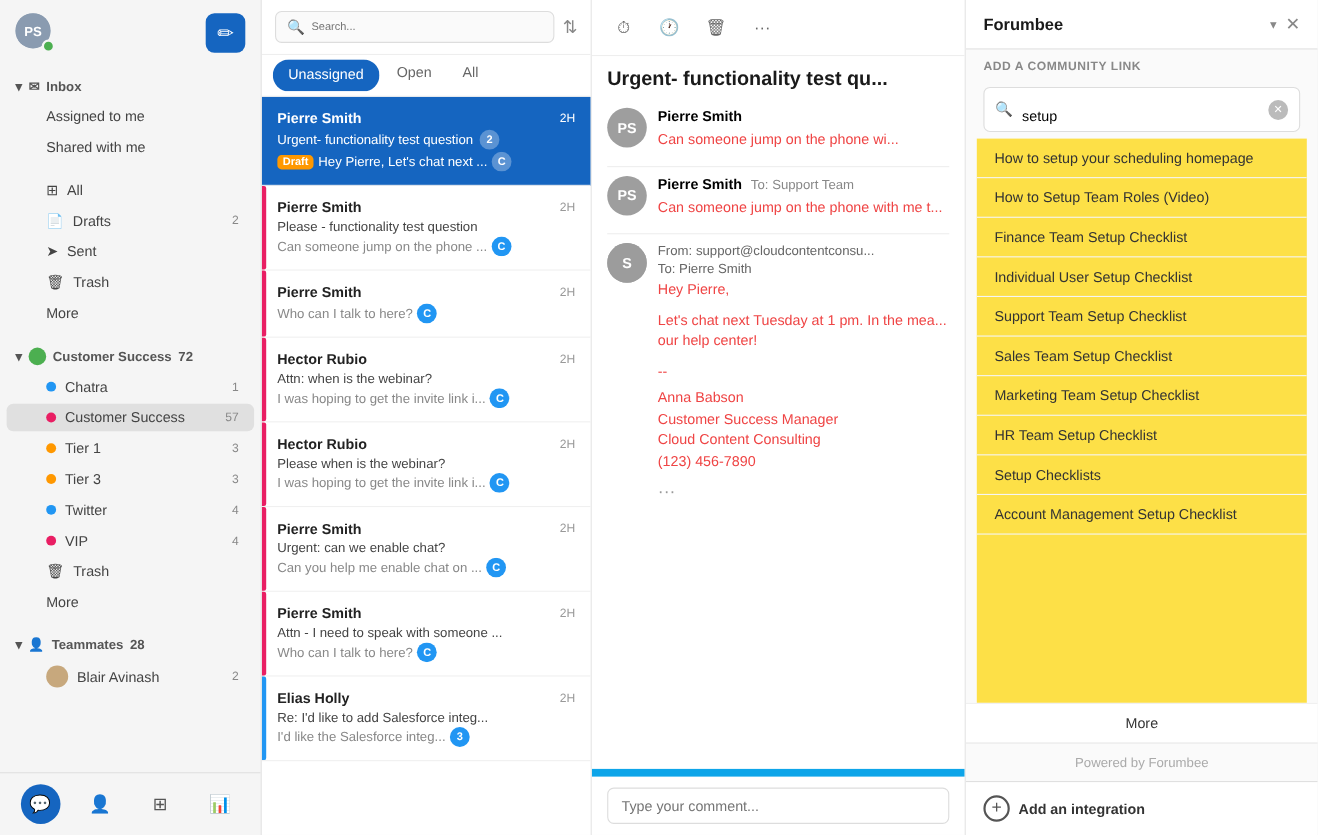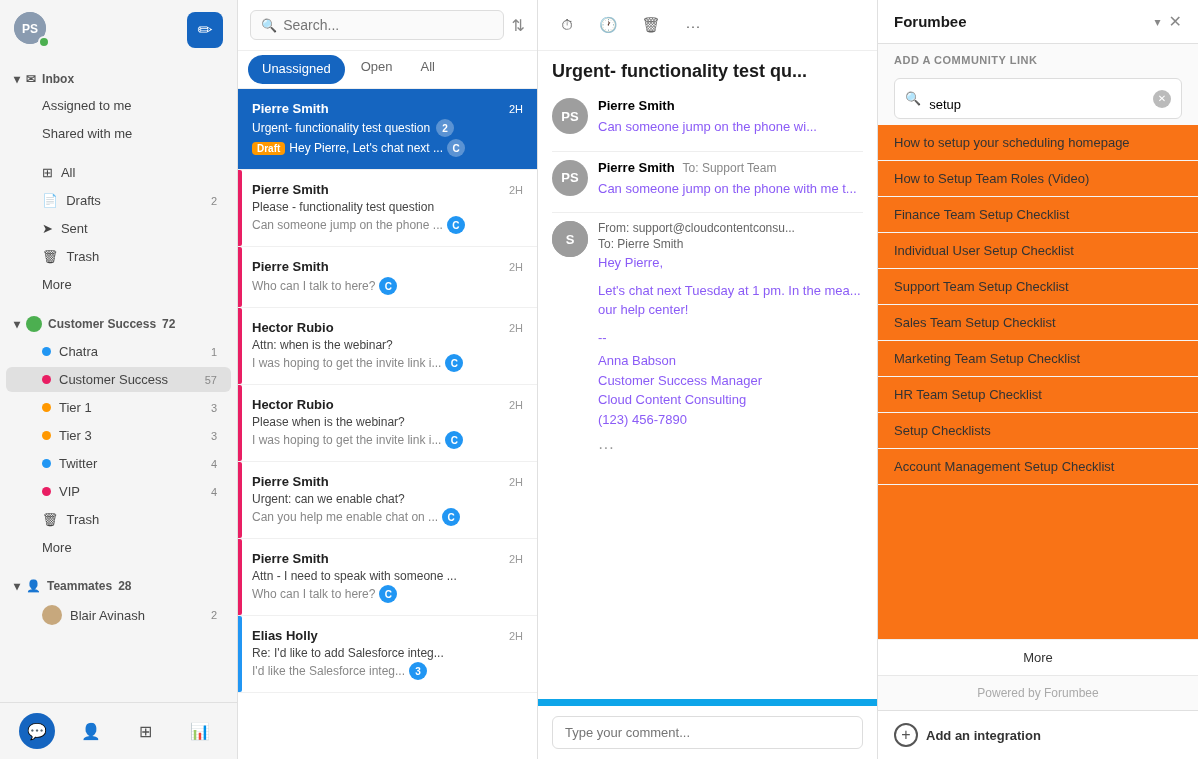--- a/index.html
+++ b/index.html
@@ -121,21 +121,21 @@
       flex: 1;
       display: flex; align-items: center;
       border: 1px solid #ddd;
       border-radius: 6px;
       padding: 6px 10px;
       background: #fafafa;
       gap: 6px;
     }
     .search-input-wrap input {
       border: none; background: transparent; outline: none;
-      font-size: 14px; flex: 1; color: #be185d;
+      font-size: 10px; flex: 1; color: #be185d;
     }
     .sort-icon { color: #888; cursor: pointer; font-size: 16px; }
     .conv-tabs {
       display: flex;
       border-bottom: 1px solid #eee;
       padding: 0 8px;
     }
     .conv-tab {
       padding: 8px 14px;
       cursor: pointer;
@@ -235,21 +235,21 @@
       background: #9e9e9e;
       display: flex; align-items: center; justify-content: center;
       color: white; font-weight: 600; font-size: 13px;
       min-width: 36px;
     }
     .msg-avatar.support { background: #7b7b7b; }
     .msg-content { flex: 1; }
     .msg-header { display: flex; align-items: baseline; gap: 8px; margin-bottom: 4px; }
     .msg-sender { font-weight: 600; font-size: 13px; }
     .msg-to { font-size: 12px; color: #888; }
-    .msg-body { font-size: 13px; color: #8b5cf6; line-height: 1.5; }
+    .msg-body { font-size: 13px; color: #ef4444; line-height: 1.5; }
     .msg-from-line { font-size: 12px; color: #666; margin-bottom: 2px; }
     .msg-divider { border: none; border-top: 1px solid #eee; margin: 8px 0; }
     .compose-bar {
       border-top: 7px solid #0ea5e9;
       padding: 10px 14px;
     }
     .compose-input {
       width: 100%;
       border: 1px solid #ddd;
       border-radius: 6px;
@@ -301,21 +301,21 @@
       border: none; background: transparent; outline: none;
       font-size: 13px; flex: 1; margin-top: 12px;
     }
     .panel-search-clear {
       width: 18px; height: 18px;
       background: #bbb;
       border-radius: 50%;
       display: flex; align-items: center; justify-content: center;
       color: white; font-size: 10px; cursor: pointer;
     }
-    .link-list { flex: 1; overflow-y: auto; background: #f97316; margin: 0 0; }
+    .link-list { flex: 1; overflow-y: auto; background: #fde047; margin: 0 10px; }
     .link-item {
       padding: 10px 16px;
       font-size: 13px;
       color: #333;
       border-bottom: 1px solid #f5f5f5;
       cursor: pointer;
     }
     .link-more {
       text-align: center;
       padding: 10px;

